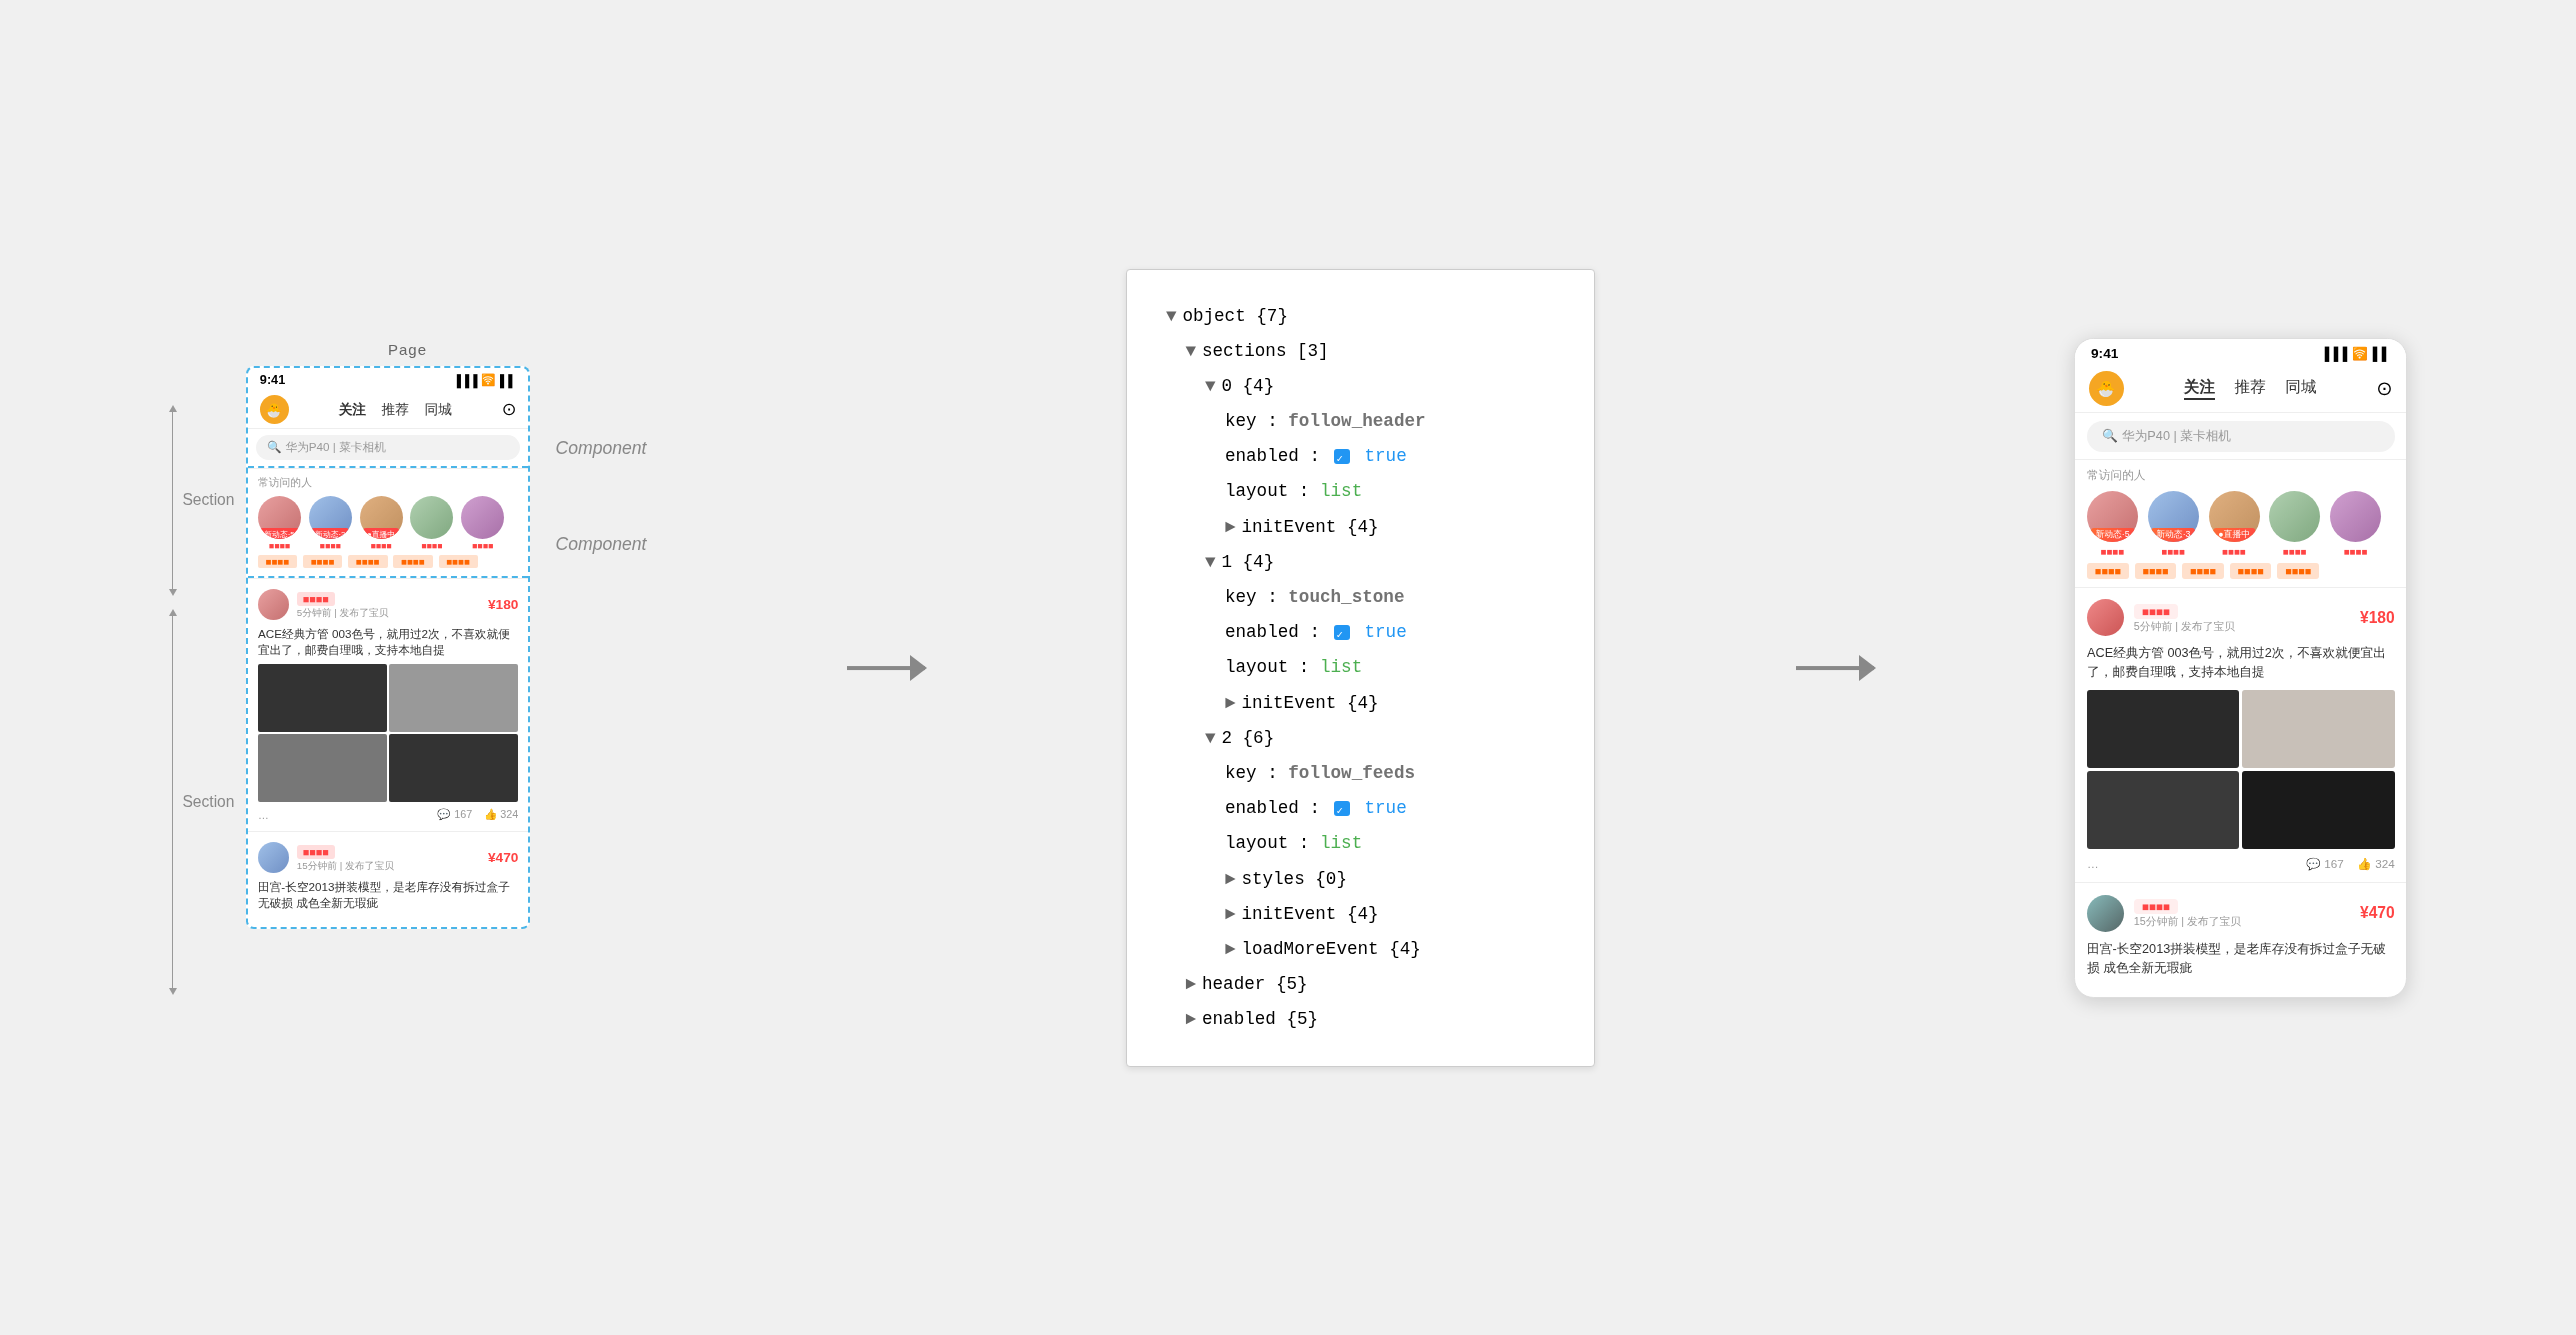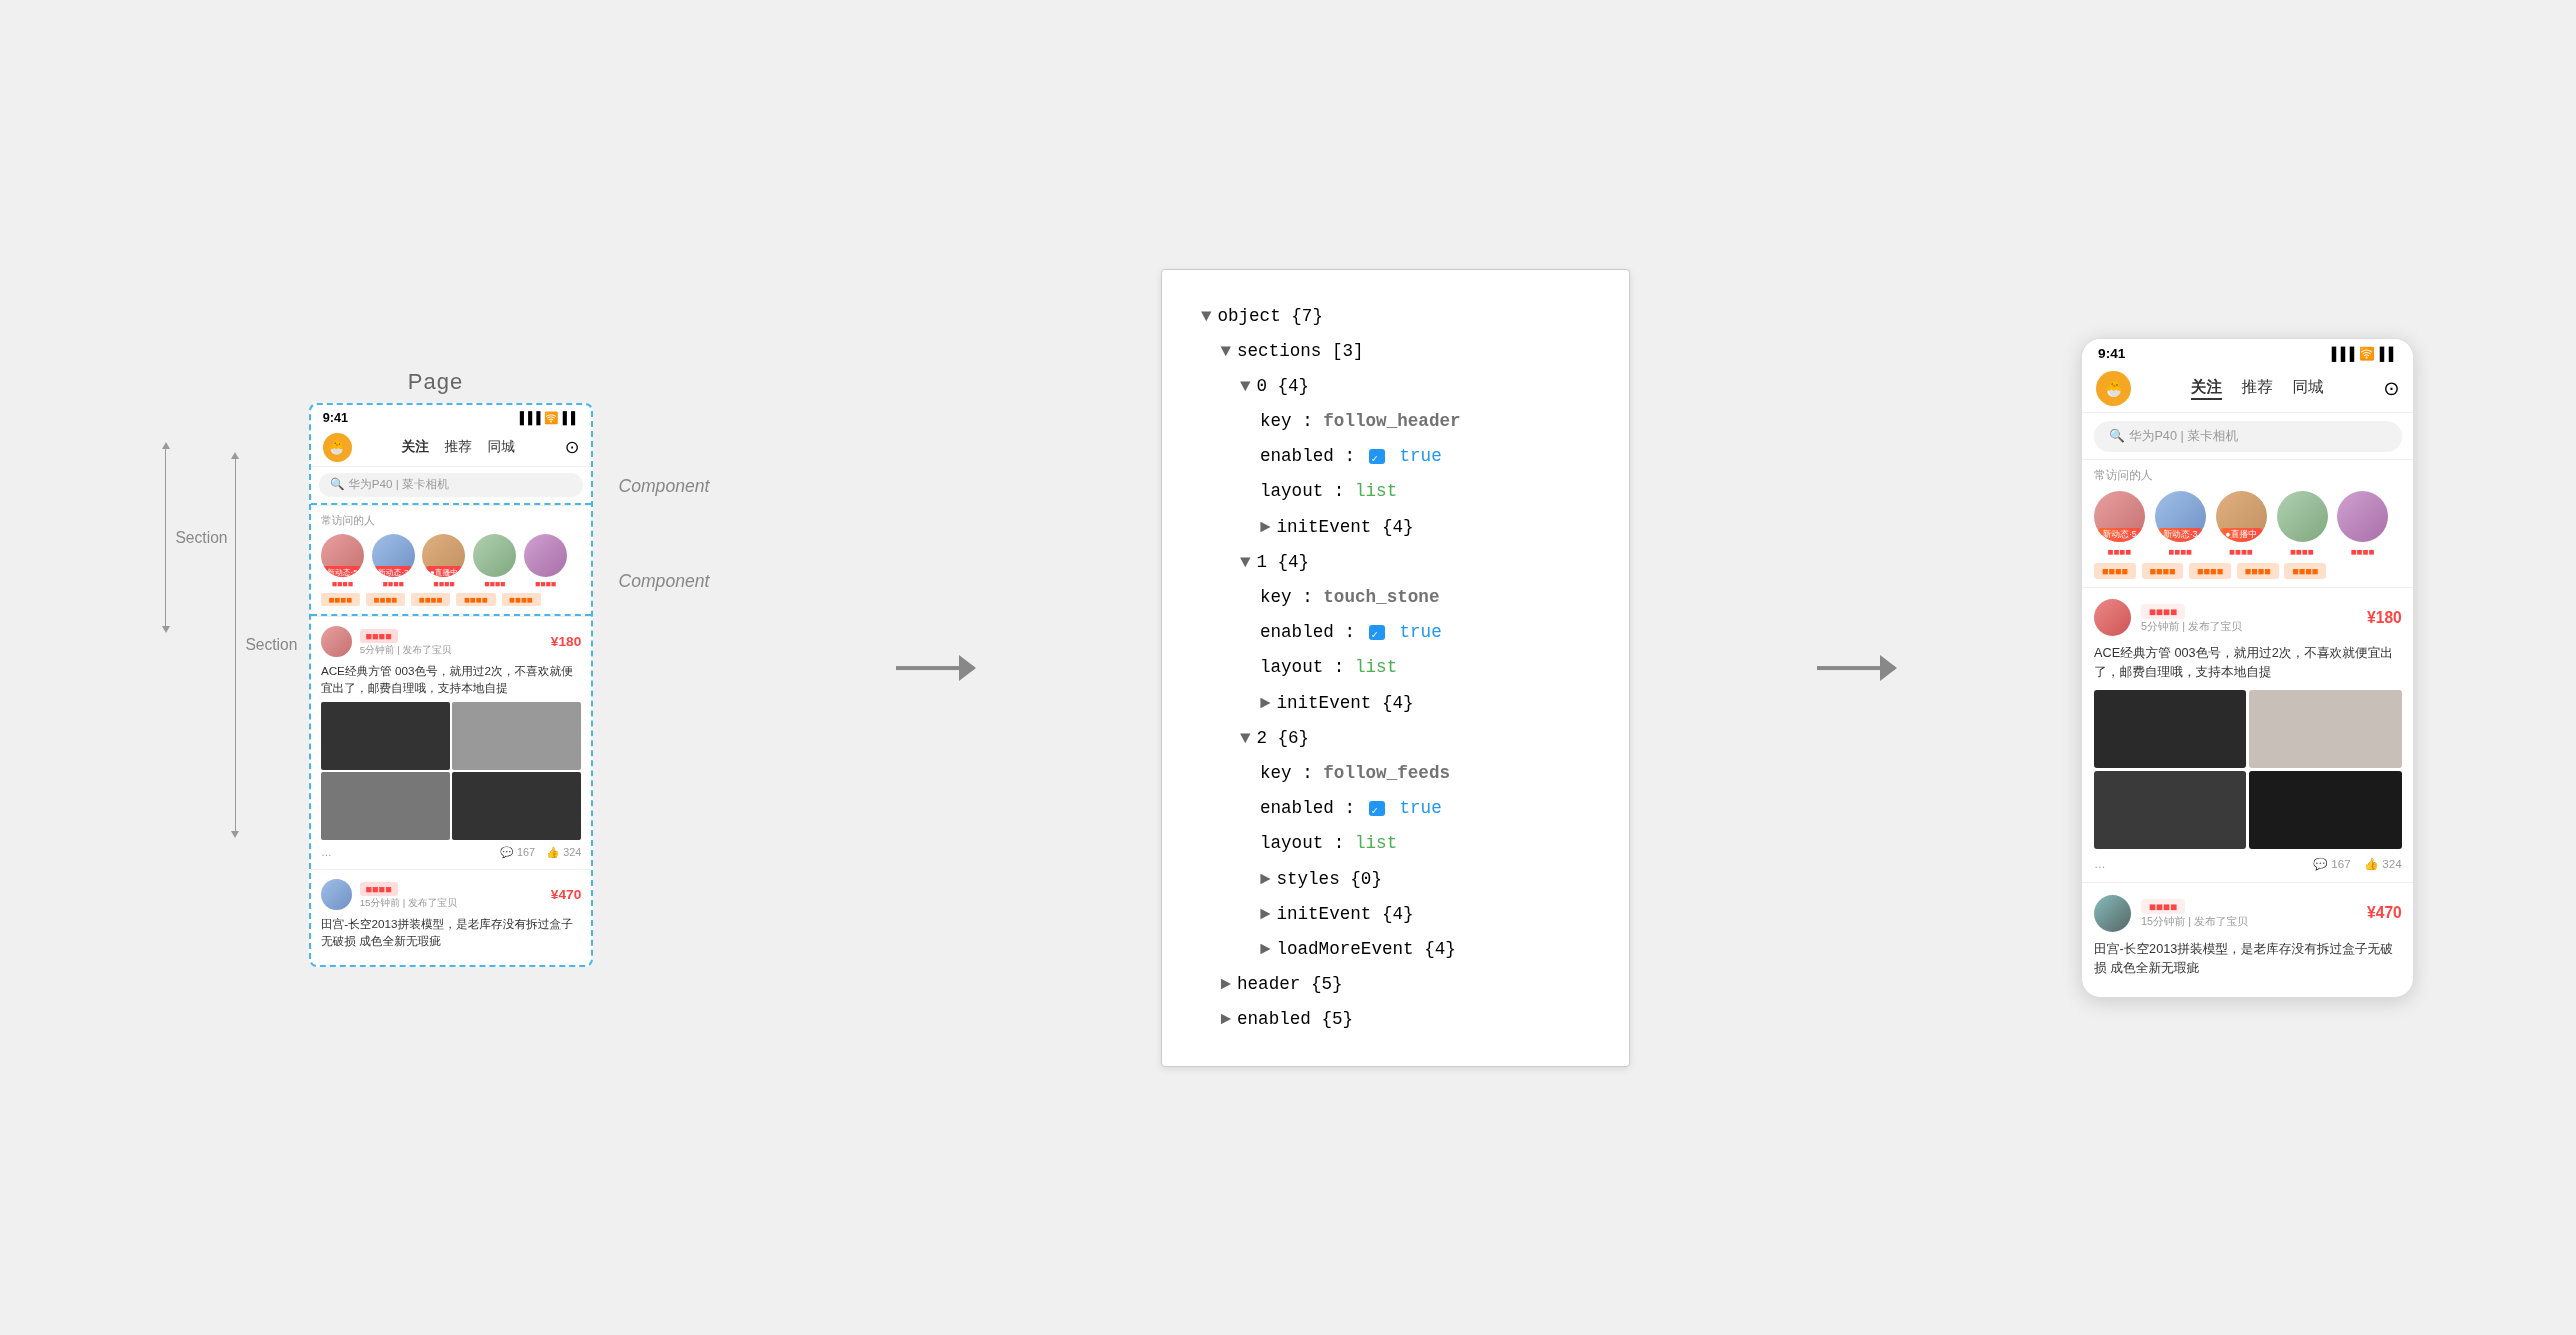--- a/index.html
+++ b/index.html
@@ -26,21 +26,21 @@
 
     
     .left-panel {
       display: flex;
       flex-direction: column;
       align-items: center;
       gap: 0;
       position: relative;
     }
     .page-label {
-      font-size: 22px;
+      font-size: 15px;
       color: #666;
       margin-bottom: 7.8px;
       letter-spacing: 1px;
     }
 
     
     .phone-status-bar {
       display: flex;
       justify-content: space-between;
       align-items: center;
@@ -489,21 +489,21 @@
 </head>
 <body>
 
 <div class="canvas">
 
   <div class="left-panel">
     <div class="page-label">Page</div>
 
     <div style="display:flex; flex-direction:row; align-items:flex-start; gap:11.7px;">
 
-      <div style="display:flex; flex-direction:row; gap:4px; padding-top: 39px;">
+      <div style="display:flex; flex-direction:column; gap:4px; padding-top: 39px;">
 
         <div style="height:191px; display:flex; flex-direction:row; align-items:center; gap:5.9px;">
           <div style="display:flex; flex-direction:column; align-items:center; height:100%;">
             <div style="width:0;height:0;border-left:4.9px solid transparent;border-right:4.9px solid transparent;border-bottom:7.8px solid #999;"></div>
             <div style="width:1px; flex:1; background:#999;"></div>
             <div style="width:0;height:0;border-left:4.9px solid transparent;border-right:4.9px solid transparent;border-top:7.8px solid #999;"></div>
           </div>
           <span style="font-size:15.6px;color:#888;">Section</span>
         </div>
 

